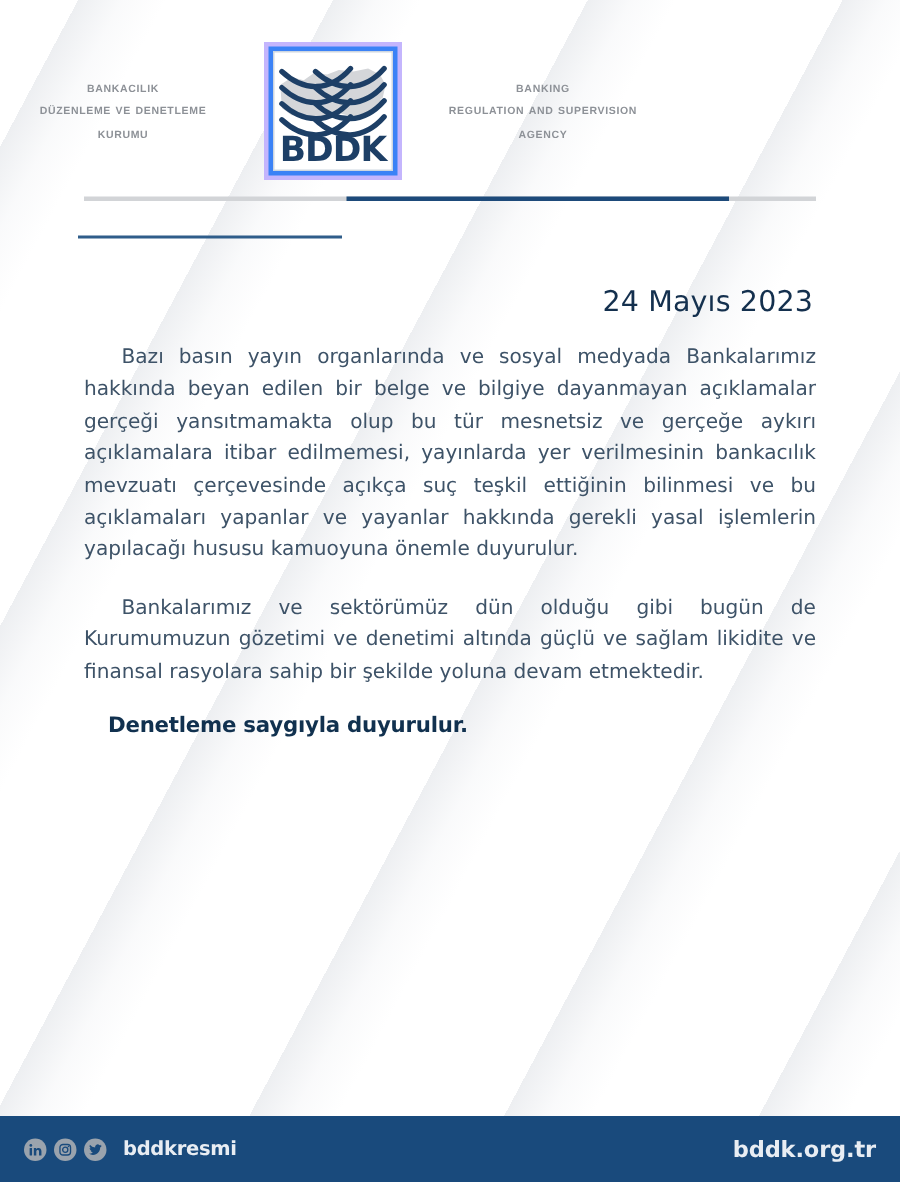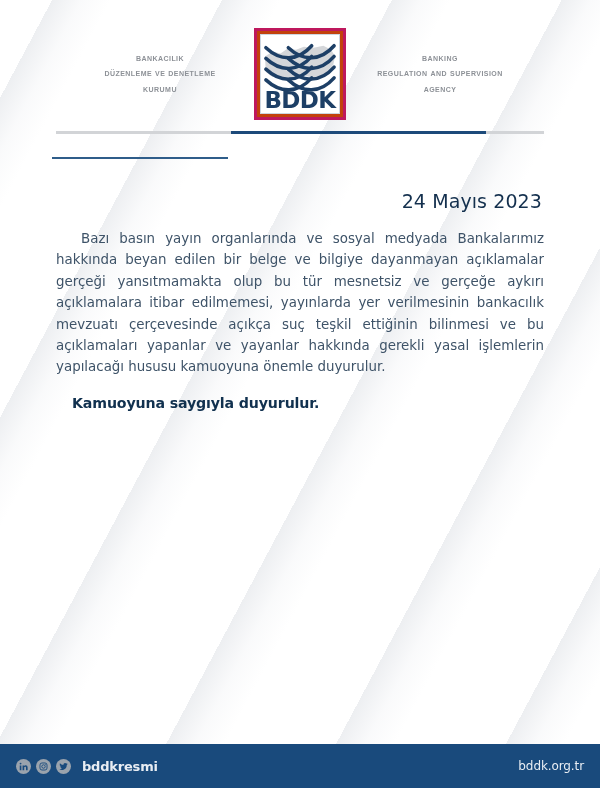--- a/index.html
+++ b/index.html
@@ -30,21 +30,21 @@
         rgba(255,255,255,0) 98px,
         rgba(255,255,255,0) 150px
       );
     pointer-events:none;
   }
 
   
   .header {
     position:absolute;
     left:0; top:22px; width:600px; height:104px;
-    display:flex; align-items:center; justify-content:center;
+    display:flex; align-items:center; 
   }
 
   .org-name {
     width:176px;
     text-align:center;
     color:#8d9197;
     font-size:9.3px;
     font-weight:bold;
     letter-spacing:0.45px;
     line-height:15.5px;
@@ -52,22 +52,22 @@
     text-transform:lowercase;
   }
   .org-name.tr { padding-right:12px; }
   .org-name.en { padding-left:12px; }
 
   
   .logo {
     position:relative;
     width:92px; height:92px;
     flex:0 0 92px;
-    border:3px solid #be185d;
-    background:#c2410c;
+    border:3px solid #c4b5fd;
+    background:#3b82f6;
     padding:3px;
   }
   .logo-inner {
     position:relative;
     width:100%; height:100%;
     border:1px solid #cdd6e0;
     overflow:hidden;
     background:#ffffff;
   }
   .logo-art { position:absolute; left:0; top:0; width:100%; height:100%; }
@@ -172,22 +172,22 @@
     margin-left:11px;
     color:#e8edf3;
     font-size:13px;
     font-weight:bold;
     letter-spacing:-0.2px;
     font-family:"DejaVu Sans", sans-serif;
   }
   .site {
     margin-left:auto;
     color:#e8edf3;
-    font-size:12px;
-    font-weight:normal;
+    font-size:15px;
+    font-weight:bold;
     letter-spacing:-0.1px;
     font-family:"DejaVu Sans", sans-serif;
   }
 </style>
 </head>
 <body>
 
 <div class="page">
 
   <div class="bg-stripes"></div>
@@ -238,21 +238,22 @@
   </div>
 
   <div class="title-wrap">
     <div class="title-rule"></div>
   </div>
 
   <div class="date">24 Mayıs 2023</div>
 
   <div class="body">
     <p class="para">Bazı basın yayın organlarında ve sosyal medyada Bankalarımız hakkında beyan edilen bir belge ve bilgiye dayanmayan açıklamalar gerçeği yansıtmamakta olup bu tür mesnetsiz ve gerçeğe aykırı açıklamalara itibar edilmemesi, yayınlarda yer verilmesinin bankacılık mevzuatı çerçevesinde açıkça suç teşkil ettiğinin bilinmesi ve bu açıklamaları yapanlar ve yayanlar hakkında gerekli yasal işlemlerin yapılacağı hususu kamuoyuna önemle duyurulur.</p>
-    <p class="closing">Kamuoyuna saygıyla duyurulur.</p>
+    <p class="para">Bankalarımız ve sektörümüz dün olduğu gibi bugün de Kurumumuzun gözetimi ve denetimi altında güçlü ve sağlam likidite ve finansal rasyolara sahip bir şekilde yoluna devam etmektedir.</p>
+    <p class="closing">Denetleme saygıyla duyurulur.</p>
   </div>
 
   <div class="footer">
     <div class="social">
 
       <span class="sicon">
         <svg width="9" height="9" viewBox="0 0 24 24" fill="#194a7c">
           <rect x="2" y="9" width="4.3" height="13" rx="0.5"></rect>
           <circle cx="4.15" cy="4.3" r="2.45"></circle>
           <path d="M9.5 9h4.1v1.9c.6-1.1 2-2.2 4-2.2 3.4 0 5.4 2.1 5.4 6V22h-4.3v-6.6c0-1.8-.7-3-2.3-3-1.3 0-2 .9-2.4 1.8-.1.3-.1.8-.1 1.2V22H9.5z"></path>

